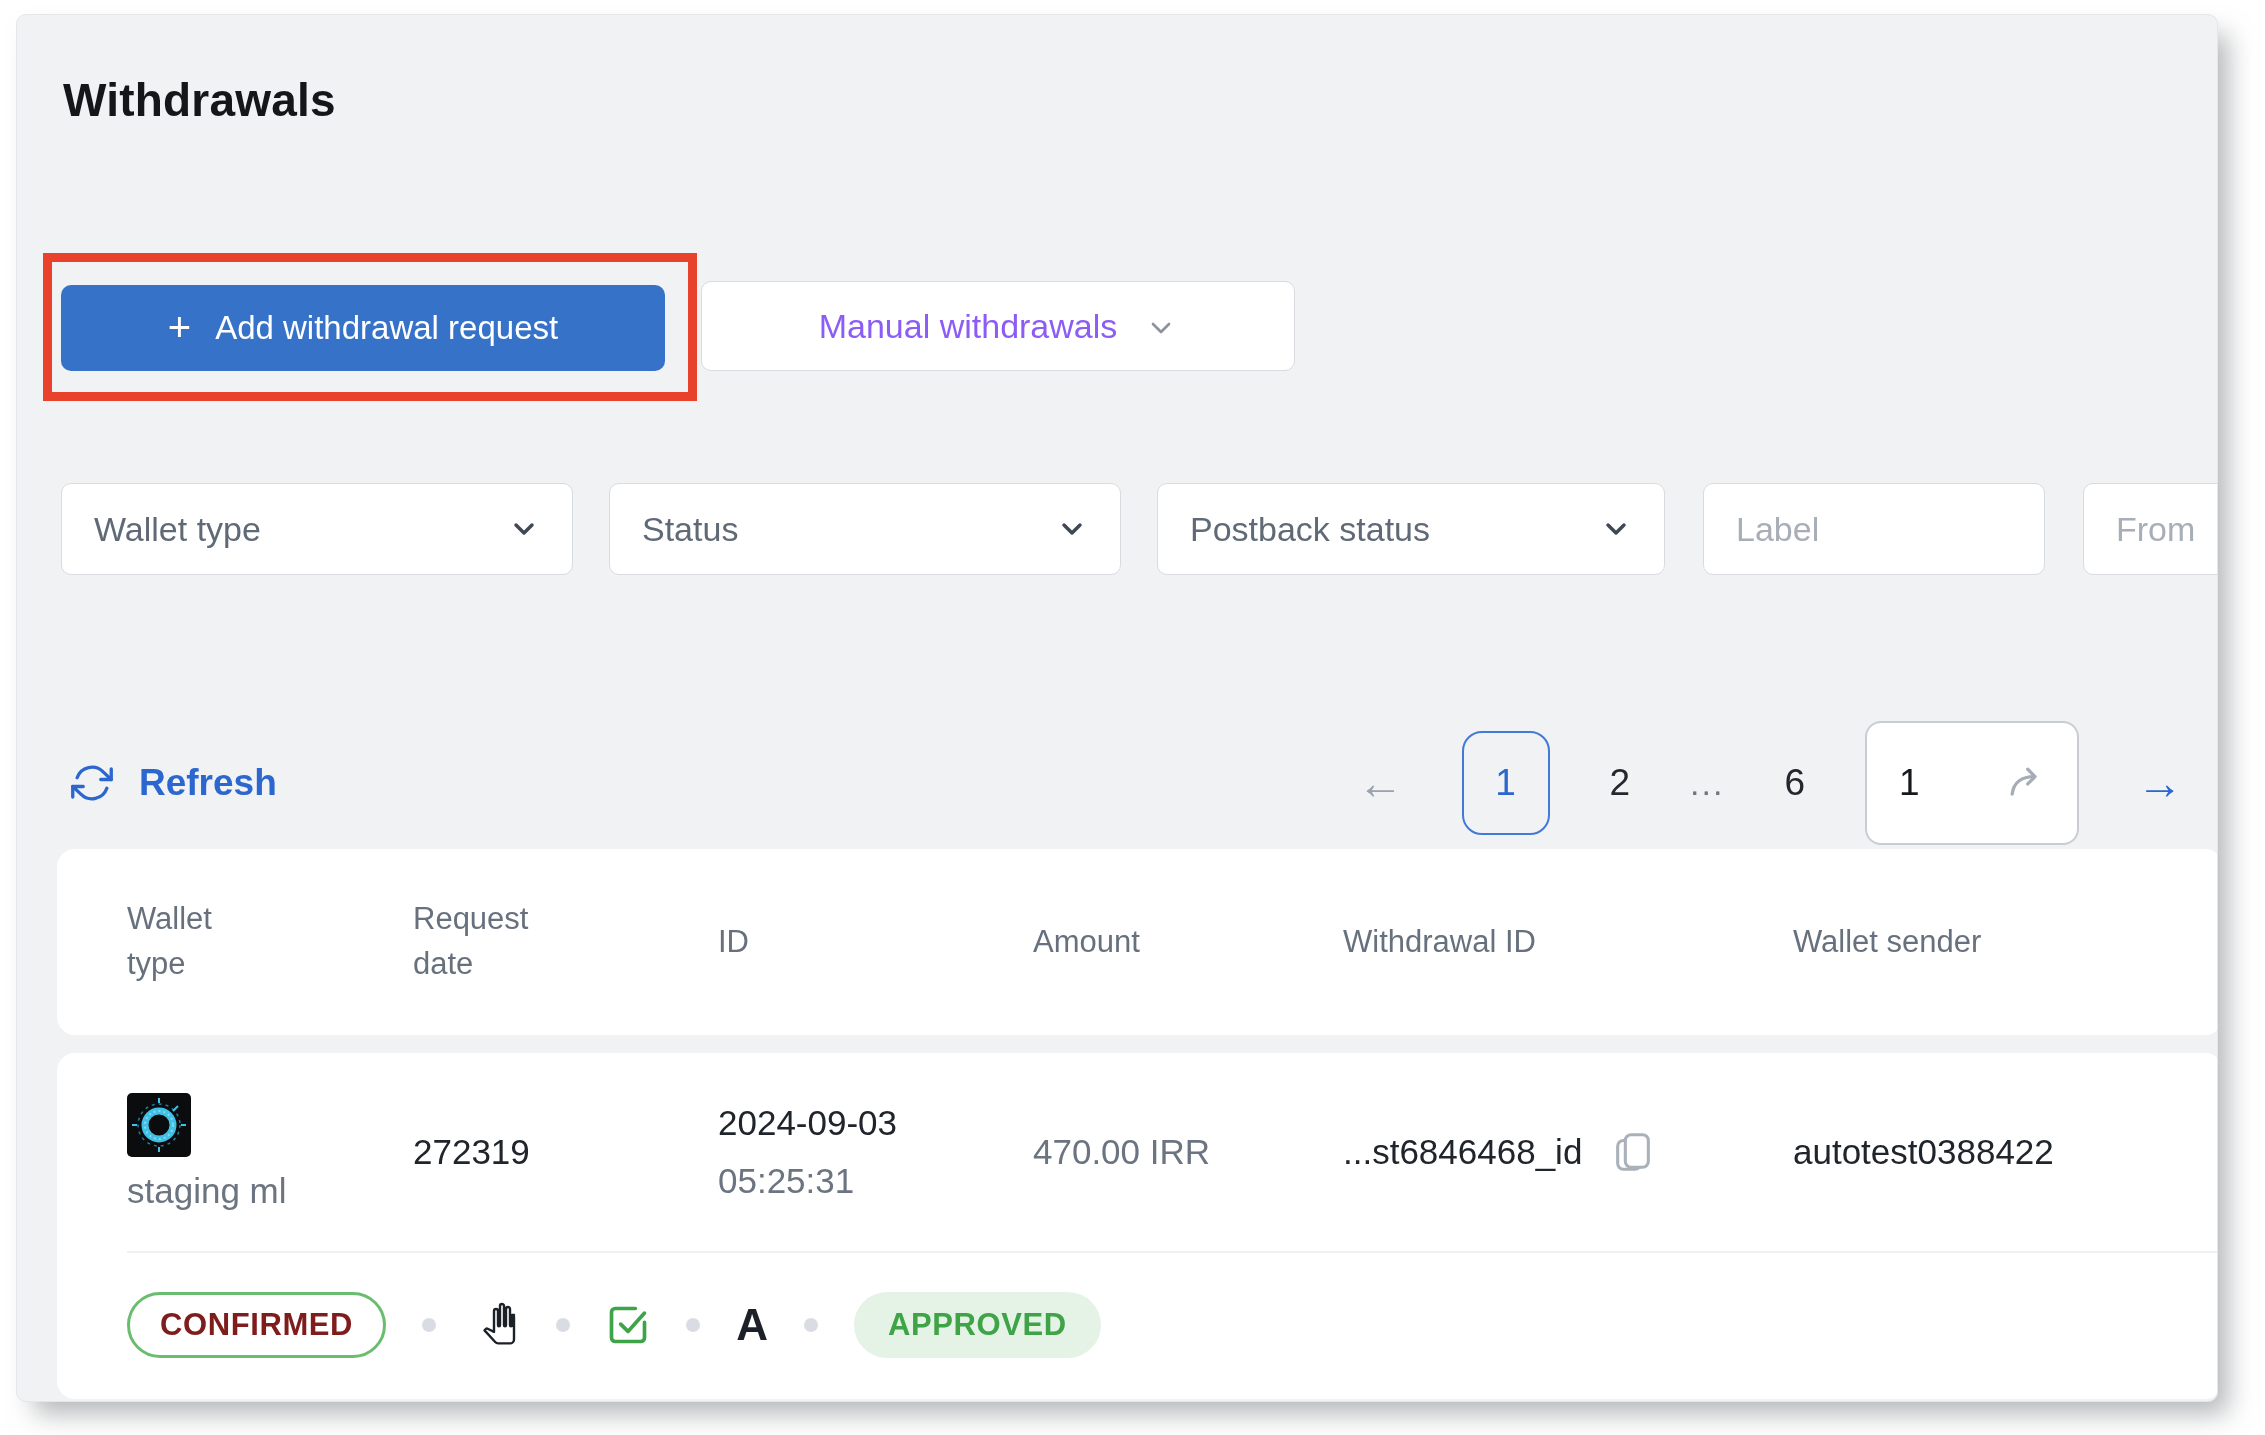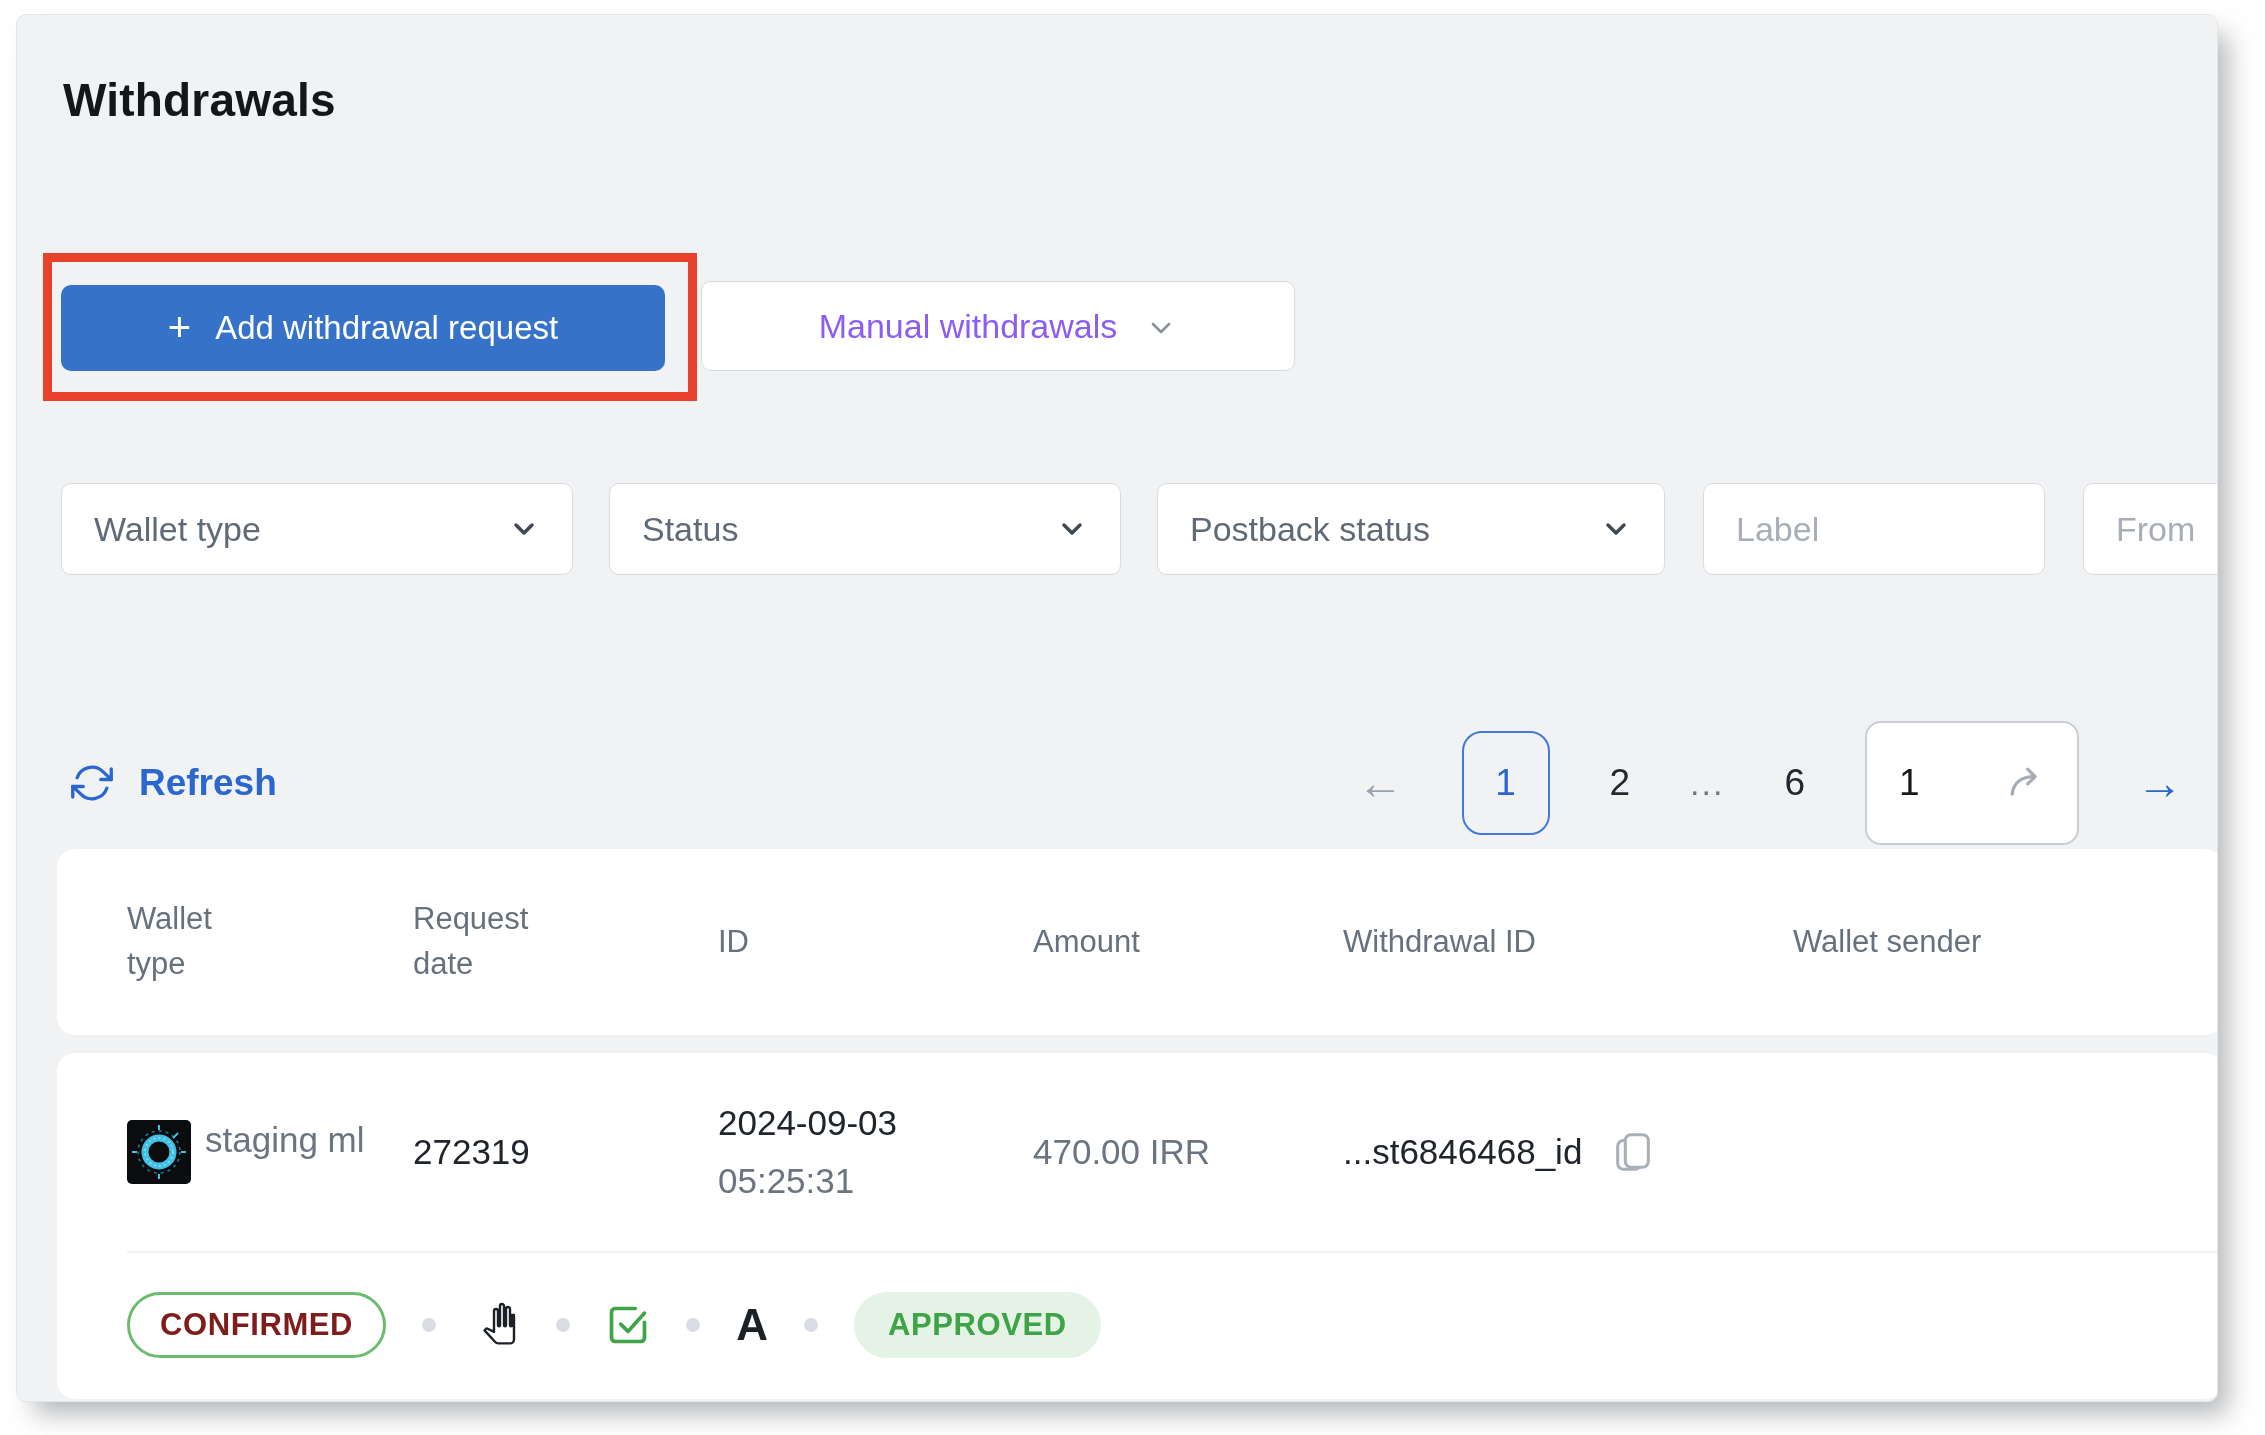--- a/index.html
+++ b/index.html
@@ -88,21 +88,21 @@
   .th .narrow{display:inline-block;max-width:130px;}
   .th .narrow2{display:inline-block;max-width:160px;}
 
   .trow{
     position:absolute;left:40px;right:-6px;top:1038px;height:346px;
     background:#ffffff;border-radius:18px;
   }
   .trow .grid{height:198px;}
   .td-main{font-size:35px;color:#20252c;}
   .td-sub{font-size:35px;color:#6b7480;}
-  .wallet-cell{display:flex;flex-direction:row;gap:14px;align-items:flex-start;}
+  .wallet-cell{display:flex;flex-direction:column;gap:14px;align-items:flex-start;}
   .wallet-cell svg{width:64px;height:64px;}
   .date-cell{display:flex;flex-direction:column;gap:18px;}
   .wid-cell{display:flex;align-items:center;gap:28px;}
   .copy-btn{background:none;border:none;padding:0;cursor:pointer;color:#aab1ba;display:flex;}
   .copy-btn svg{width:46px;height:46px;}
   .row-divider{position:absolute;left:70px;right:0;top:198px;border-top:2px solid #eef0f2;}
   .badges{
     position:absolute;left:70px;top:198px;bottom:0;right:0;
     display:flex;align-items:center;gap:36px;
   }
@@ -222,20 +222,21 @@
         <div class="td-sub">470.00 IRR</div>
         <div class="wid-cell">
           <span class="td-main">...st6846468_id</span>
           <button class="copy-btn">
             <svg viewBox="0 0 24 24" fill="none" stroke="currentColor" stroke-width="1.6">
               <rect x="4" y="6" width="12" height="15" rx="3"></rect>
               <rect x="8" y="3" width="12" height="17" rx="3" fill="#ffffff"></rect>
             </svg>
           </button>
         </div>
+        <div class="td-main">autotest0388422</div>
       </div>
       <div class="row-divider"></div>
       <div class="badges">
         <span class="pill-outline">CONFIRMED</span>
         <span class="sep-dot"></span>
         <svg class="hand" viewBox="0 0 24 24" fill="none" stroke="currentColor" stroke-width="1.2" stroke-linejoin="round">
           <path d="M21 7c-.55 0-1 .45-1 1v4.17c0 .28-.22.5-.5.5s-.5-.22-.5-.5V4c0-.55-.45-1-1-1s-1 .45-1 1v8.17c0 .28-.22.5-.5.5s-.5-.22-.5-.5V2.5c0-.55-.45-1-1-1s-1 .45-1 1v9.67c0 .28-.22.5-.5.5s-.5-.22-.5-.5V5c0-.55-.45-1-1-1s-1 .45-1 1v10.46l-3.18-1.59c-.3-.15-.66-.1-.9.14l-.65.65 5.33 5.87c.38.42.92.66 1.48.66H19c1.1 0 2-.9 2-2V8c0-.55-.45-1-1-1z"></path>
         </svg>
         <span class="sep-dot"></span>
         <svg class="checkbox" viewBox="0 0 24 24" fill="none" stroke="currentColor" stroke-width="2" stroke-linecap="round" stroke-linejoin="round">

